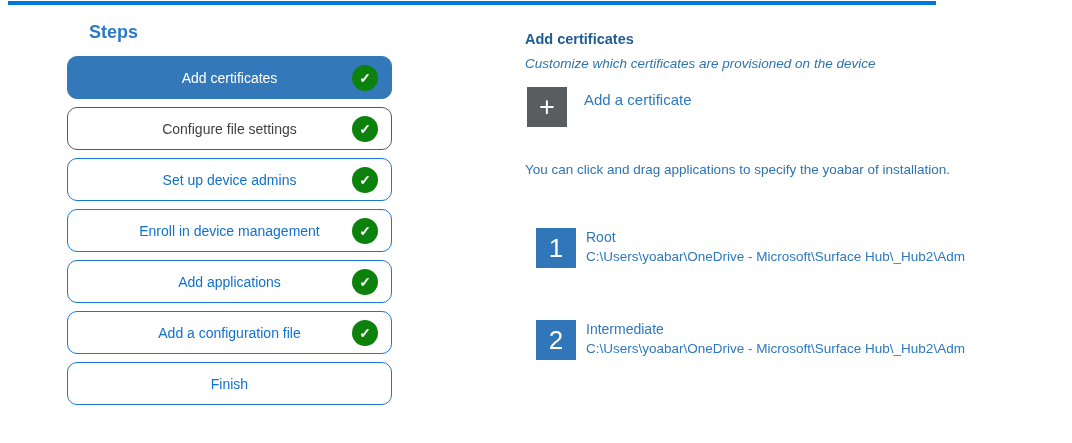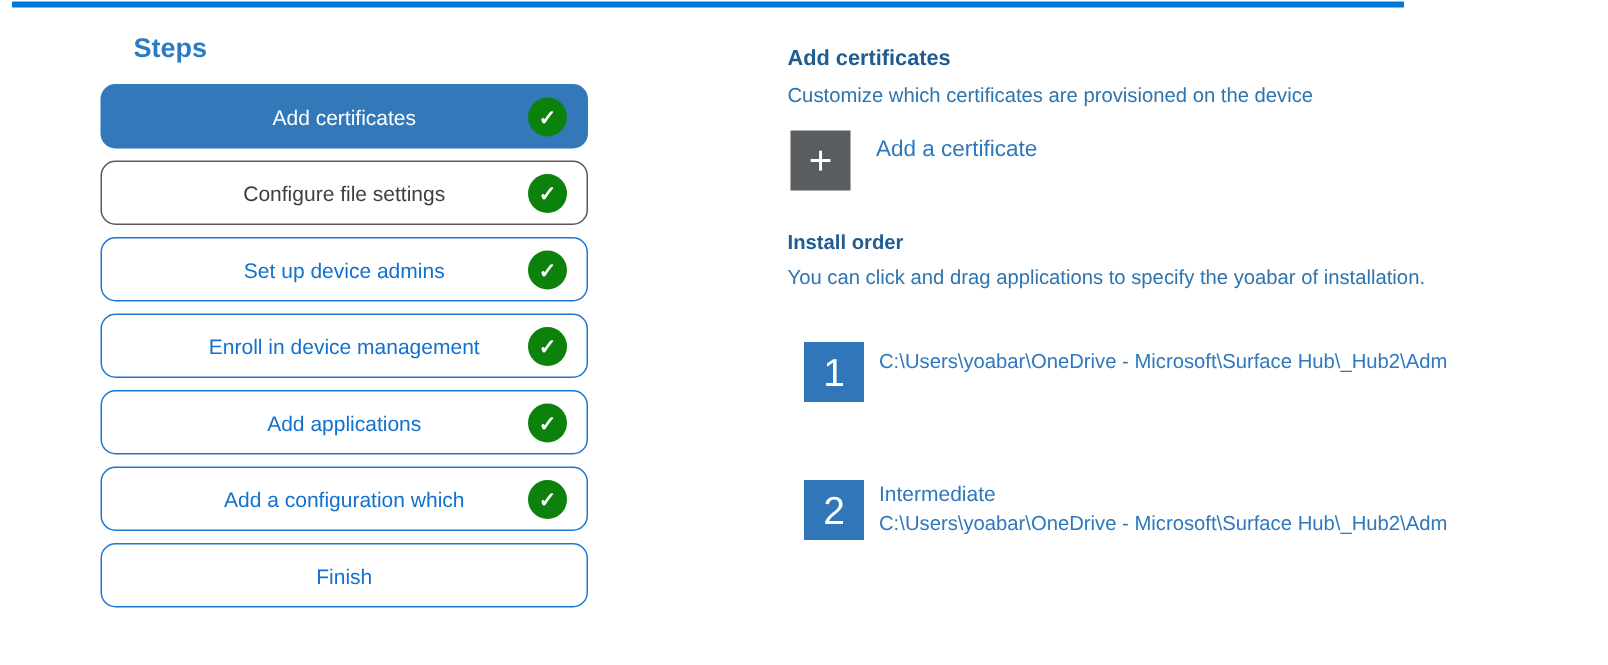--- a/index.html
+++ b/index.html
@@ -35,21 +35,21 @@
   .step-btn.active{background:var(--active-fill);border-color:var(--active-fill);color:#ffffff;}
   .step-btn.gray{border-color:var(--gray-border);color:var(--gray-text);}
   .check{position:absolute;right:13px;top:50%;transform:translateY(-50%);
     width:26px;height:26px;border-radius:50%;background:var(--check-green);
     color:#fff;display:flex;align-items:center;justify-content:center;
     font-size:14px;font-weight:bold;}
 
   
   .content{position:absolute;left:525px;top:31px;width:547px;}
   .content-title{font-size:14.5px;font-weight:bold;color:var(--heading-blue);}
-  .content-subtitle{margin-top:9px;font-size:13.5px;color:var(--body-blue);}
+  .content-subtitle{margin-top:9px;font-size:13.5px;color:var(--body-blue);font-style:italic;}
   .add-cert-row{position:absolute;left:2px;top:56px;display:flex;align-items:flex-start;}
   .plus-tile{width:40px;height:40px;background:var(--tile-gray);color:#fff;
     display:flex;align-items:center;justify-content:center;font-size:27px;
     font-weight:300;cursor:pointer;border:none;line-height:1;}
   .add-cert-label{margin-left:17px;margin-top:4px;font-size:15px;color:var(--item-blue);}
 
   .install-order{position:absolute;left:0;top:123px;width:547px;}
   .io-title{font-size:13.5px;font-weight:bold;color:var(--heading-blue);}
   .io-desc{margin-top:8px;font-size:13.5px;color:var(--body-blue);}
 
@@ -91,21 +91,21 @@
         <span>Enroll in device management</span>
         <span class="check">✓</span>
       </button>
 
       <button class="step-btn">
         <span>Add applications</span>
         <span class="check">✓</span>
       </button>
 
       <button class="step-btn">
-        <span>Add a configuration which</span>
+        <span>Add a configuration file</span>
         <span class="check">✓</span>
       </button>
 
       <button class="step-btn">
         <span>Finish</span>
       </button>
 
     </div>
   </div>
 
@@ -114,27 +114,27 @@
     <div class="content-subtitle">Customize which certificates are provisioned on the device</div>
 
     <div class="add-cert-row">
       <button class="plus-tile">
         <span>+</span>
       </button>
       <span class="add-cert-label">Add a certificate</span>
     </div>
 
     <div class="install-order">
-      <div class="io-title">Install order</div>
       <div class="io-desc">You can click and drag applications to specify the yoabar of installation.</div>
     </div>
 
     <div class="cert-item first">
       <div class="num-tile">1</div>
       <div class="cert-text">
+        <div class="cert-name">Root</div>
         <div class="cert-path">C:\Users\yoabar\OneDrive - Microsoft\Surface Hub\_Hub2\Adm</div>
       </div>
     </div>
 
     <div class="cert-item second">
       <div class="num-tile">2</div>
       <div class="cert-text">
         <div class="cert-name">Intermediate</div>
         <div class="cert-path">C:\Users\yoabar\OneDrive - Microsoft\Surface Hub\_Hub2\Adm</div>
       </div>

